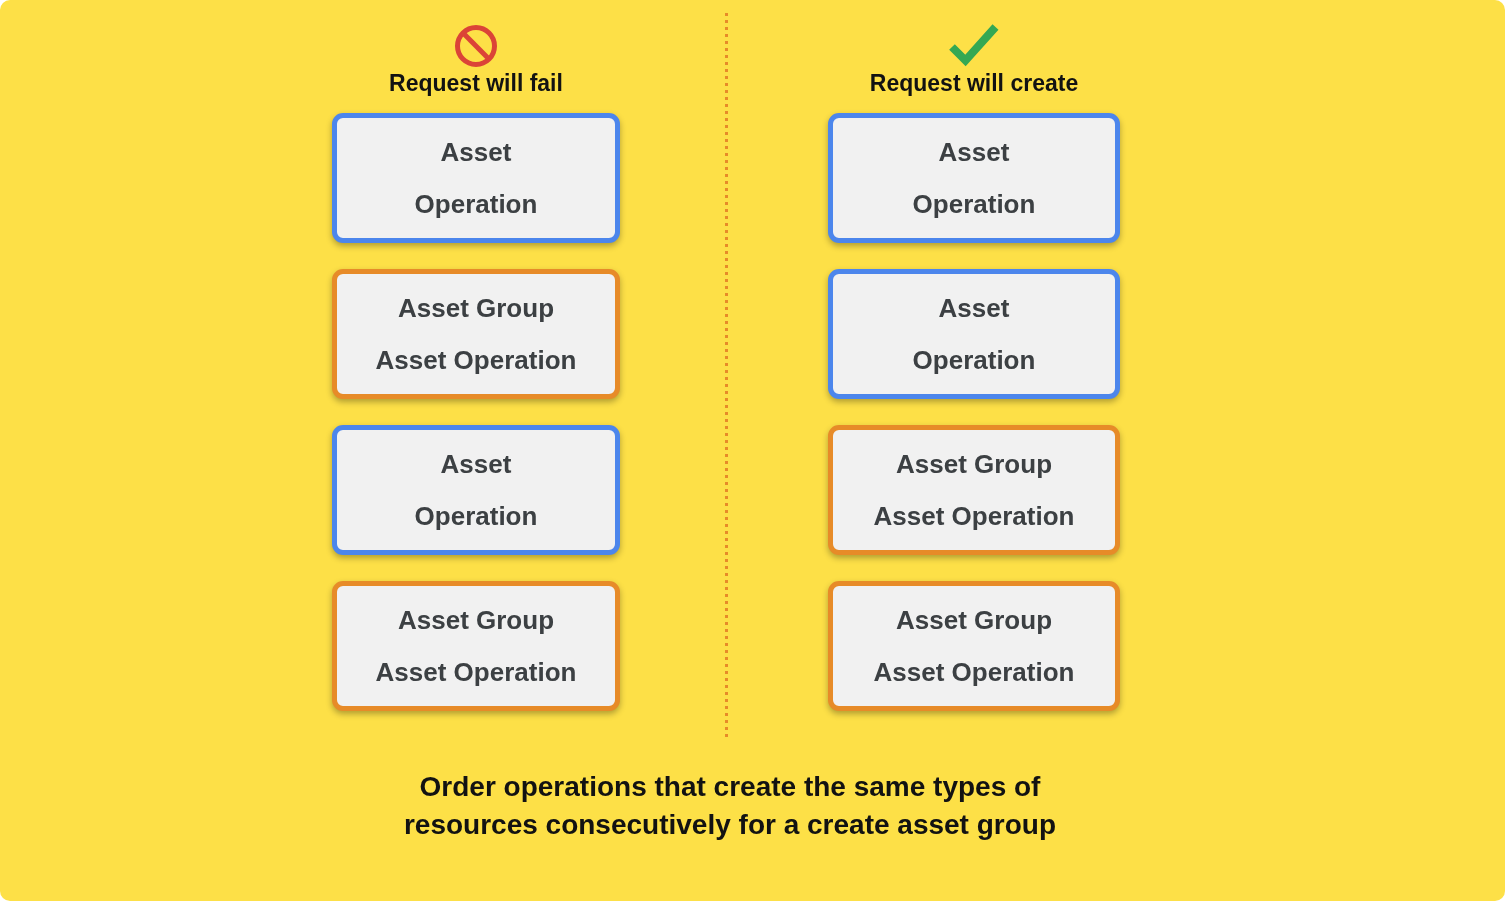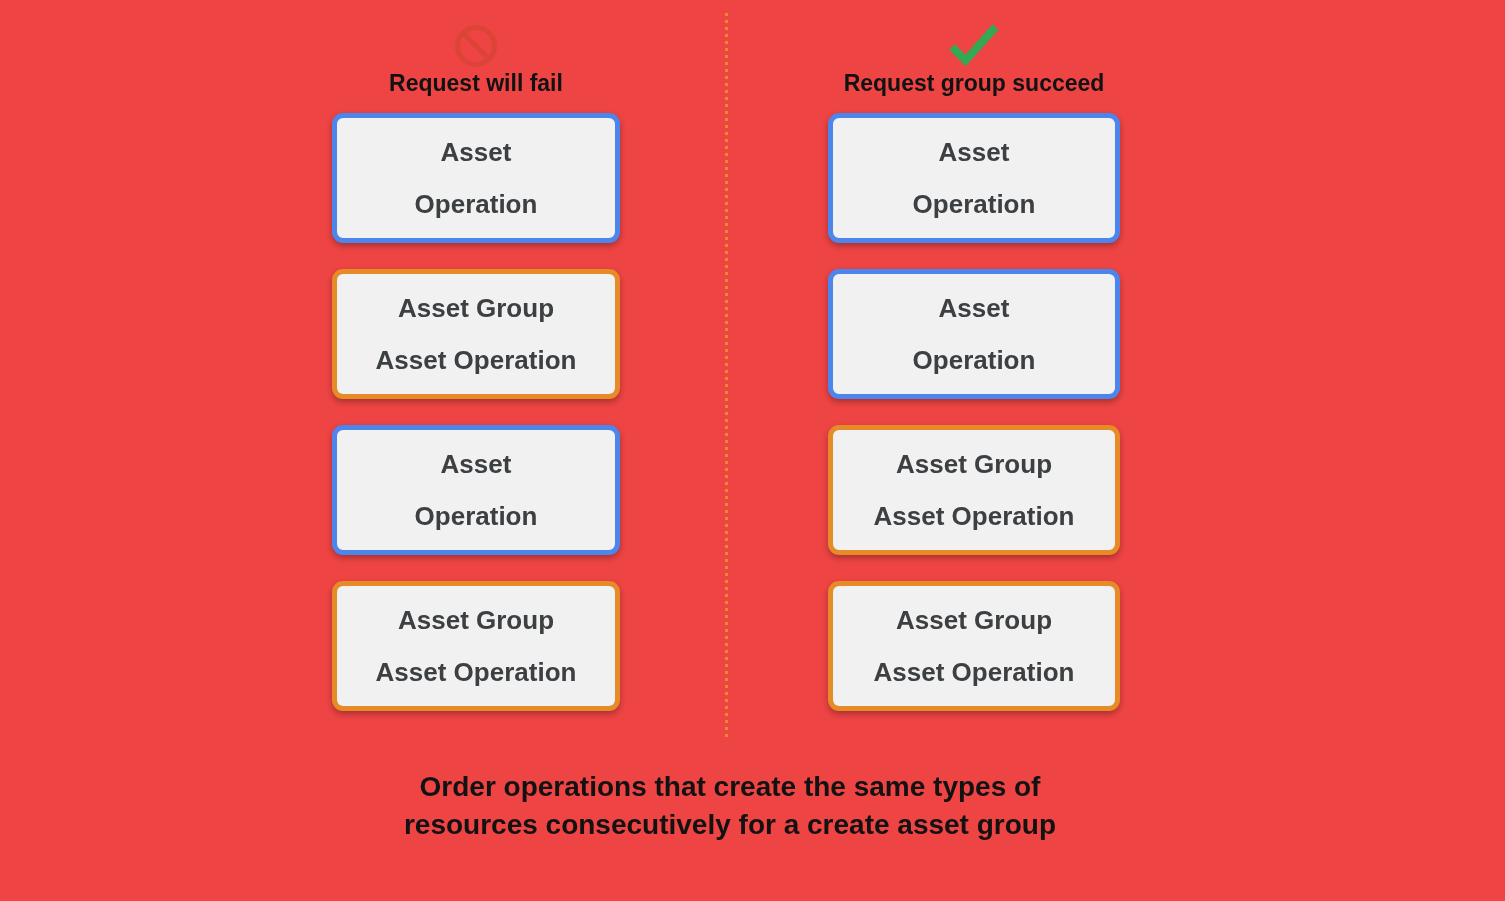--- a/index.html
+++ b/index.html
@@ -17,21 +17,22 @@
     font-family: "Liberation Sans", "DejaVu Sans", sans-serif;
     width: 1505px;
     height: 901px;
     position: relative;
     overflow: hidden;
   }
   .canvas {
     position: absolute;
     left: 0; top: 0;
     width: 1505px; height: 901px;
-    background: #ef4444;
+    background: #fde047;
+    border-radius: 10px;
   }
   .column {
     position: absolute;
     top: 0;
     display: flex;
     flex-direction: column;
     align-items: center;
   }
   .column-fail   { left: 332px; width: 288px; }
   .column-succeed{ left: 828px; width: 292px; }
@@ -139,21 +140,21 @@
   </div>
 
   <div class="divider"></div>
 
   <div class="column column-succeed">
     <div class="col-icon">
       <svg class="icon-svg" width="56" height="48" viewBox="0 0 56 48">
         <path d="M6 27 L19.5 40.5 L49.5 7" fill="none" stroke="var(--color-green)" stroke-width="8"></path>
       </svg>
     </div>
-    <div class="col-title">Request group succeed</div>
+    <div class="col-title">Request will create</div>
     <div class="boxes">
       <div class="box box-blue">
         <div class="box-line">Asset</div>
         <div class="box-line">Operation</div>
       </div>
       <div class="box box-blue">
         <div class="box-line">Asset</div>
         <div class="box-line">Operation</div>
       </div>
       <div class="box box-orange">

